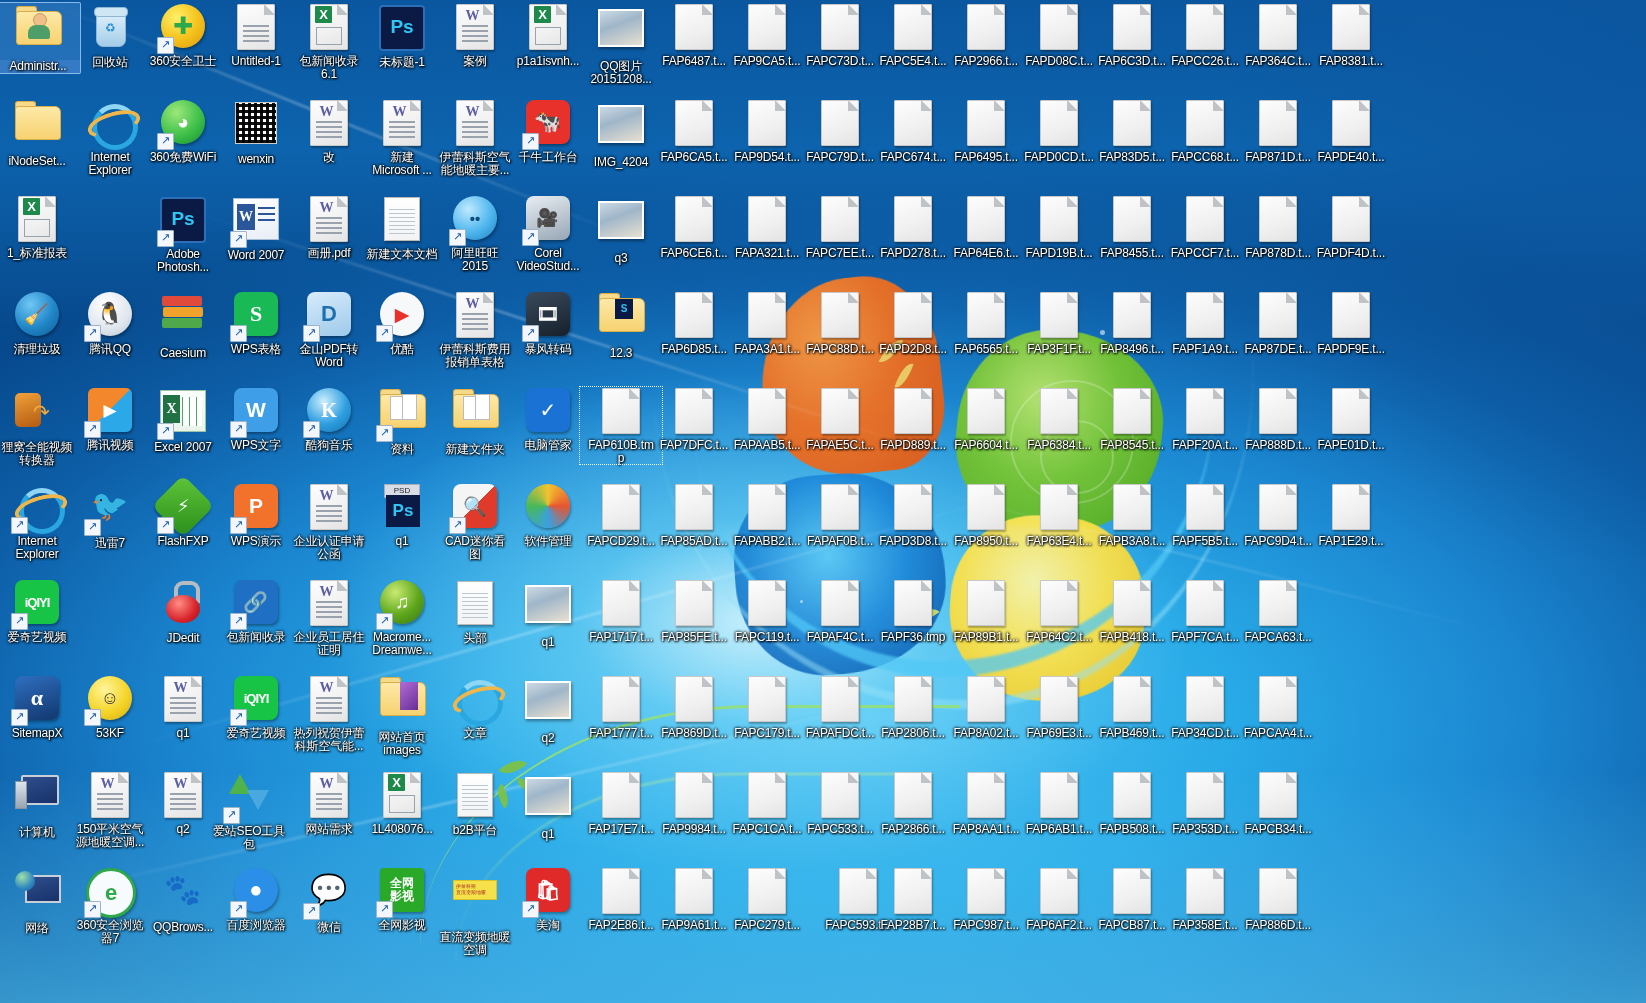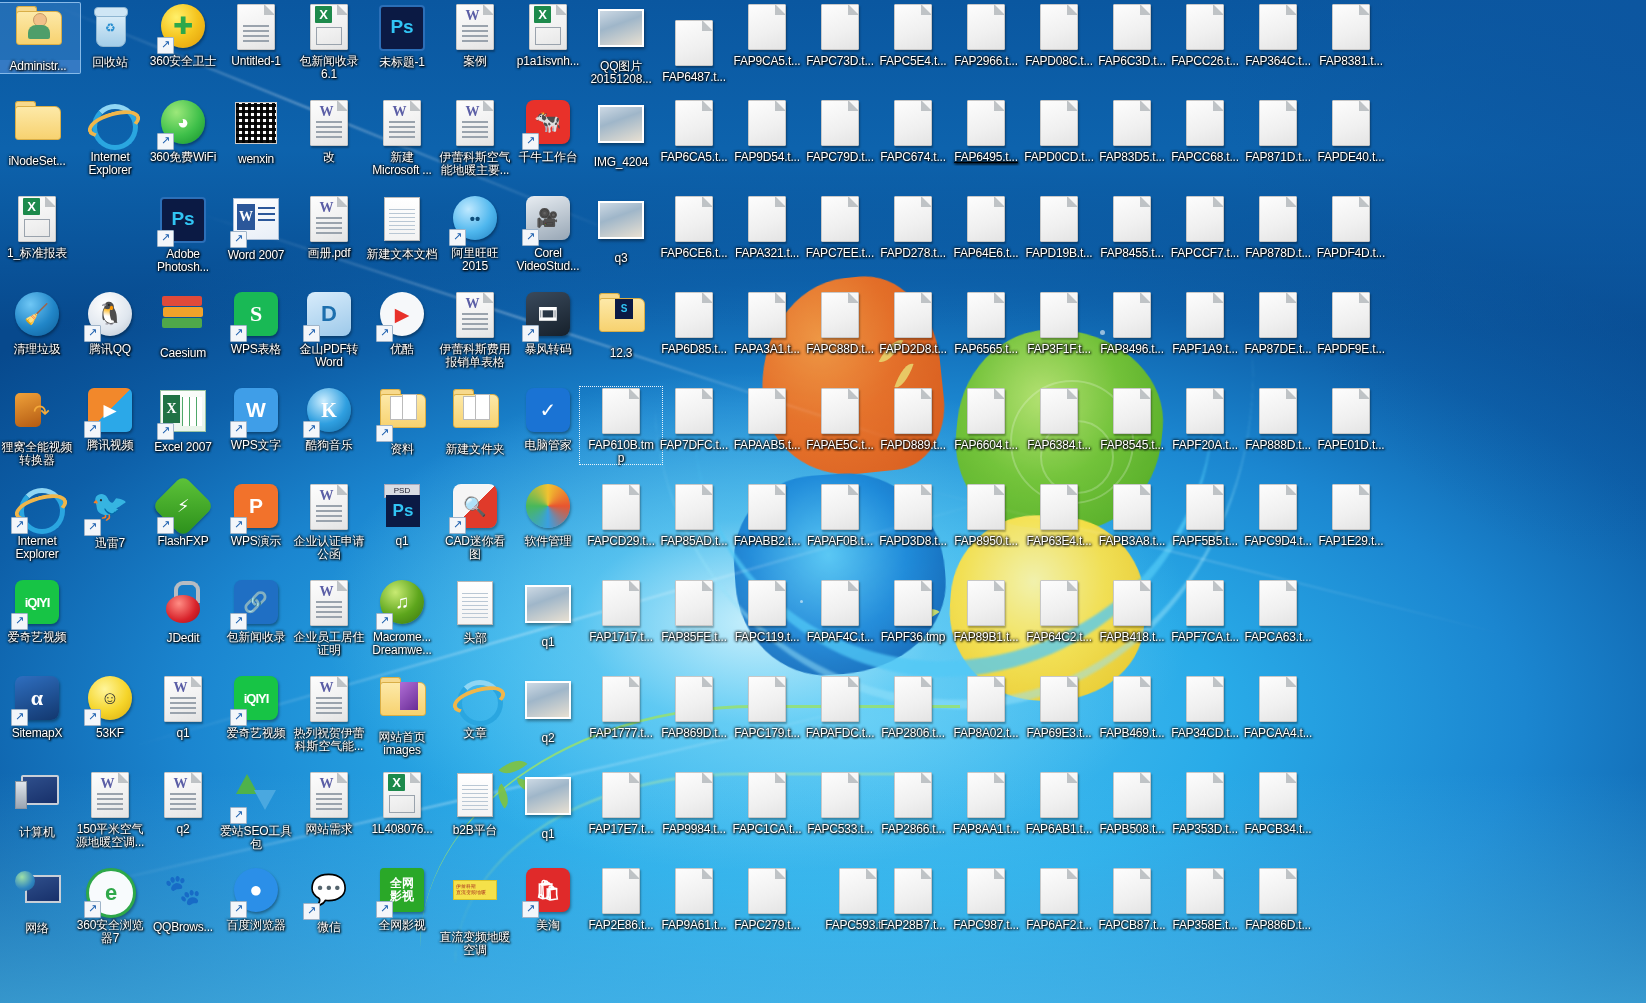--- a/index.html
+++ b/index.html
@@ -217,21 +217,21 @@
       </div>
       <div class="label">p1a1isvnh...</div>
     </div>
     <div class="icon" style="left: 579px; top: 2px;">
       <div class="glyph" style="position: relative;">
         <div style="width:42px;height:34px;margin:7px auto 0;background:linear-gradient(160deg,#cdd9e4,#9fb6c9 40%,#e8e0d2 100%);border:2px solid #fff;box-shadow:1px 2px 3px rgba(0,0,0,.4);"></div>
       </div>
       <div class="label">QQ图片
 20151208...</div>
     </div>
-    <div class="icon" style="left: 652px; top: 18px;">
+    <div class="icon" style="left: 652px; top: 2px;">
       <div class="glyph" style="position: relative;">
         <div class="doc"></div>
       </div>
       <div class="label">FAP6487.t...</div>
     </div>
     <div class="icon" style="left: 725px; top: 2px;">
       <div class="glyph" style="position: relative;">
         <div class="doc"></div>
       </div>
       <div class="label">FAP9CA5.t...</div>
@@ -374,21 +374,21 @@
         <div class="doc"></div>
       </div>
       <div class="label">FAPC79D.t...</div>
     </div>
     <div class="icon" style="left: 871px; top: 98px;">
       <div class="glyph" style="position: relative;">
         <div class="doc"></div>
       </div>
       <div class="label">FAPC674.t...</div>
     </div>
-    <div class="icon" style="left: 944px; top: 98px; text-decoration: underline;">
+    <div class="icon" style="left: 944px; top: 98px;">
       <div class="glyph" style="position: relative;">
         <div class="doc"></div>
       </div>
       <div class="label">FAP6495.t...</div>
     </div>
     <div class="icon" style="left: 1017px; top: 98px;">
       <div class="glyph" style="position: relative;">
         <div class="doc"></div>
       </div>
       <div class="label">FAPD0CD.t...</div>
@@ -1197,21 +1197,21 @@
 源地暖空调...</div>
     </div>
     <div class="icon" style="left: 141px; top: 770px;">
       <div class="glyph" style="position: relative;">
         <div class="doc w">
           <span class="wmark">W</span>
         </div>
       </div>
       <div class="label">q2</div>
     </div>
-    <div class="icon" style="left: 214px; top: 770px;">
+    <div class="icon" style="left: 207px; top: 770px;">
       <div class="glyph" style="position: relative;">
         <div style="width:44px;height:40px;margin:4px auto 0;position:relative;">
           <span style="position:absolute;left:2px;top:0;width:0;height:0;border-left:11px solid transparent;border-right:11px solid transparent;border-bottom:20px solid #4fb24a;"></span>
           <span style="position:absolute;left:20px;top:16px;width:0;height:0;border-left:11px solid transparent;border-right:11px solid transparent;border-top:20px solid #4aa8e0;"></span>
         </div>
         <span class="shortcut"></span>
       </div>
       <div class="label">爱站SEO工具
 包</div>
     </div>

